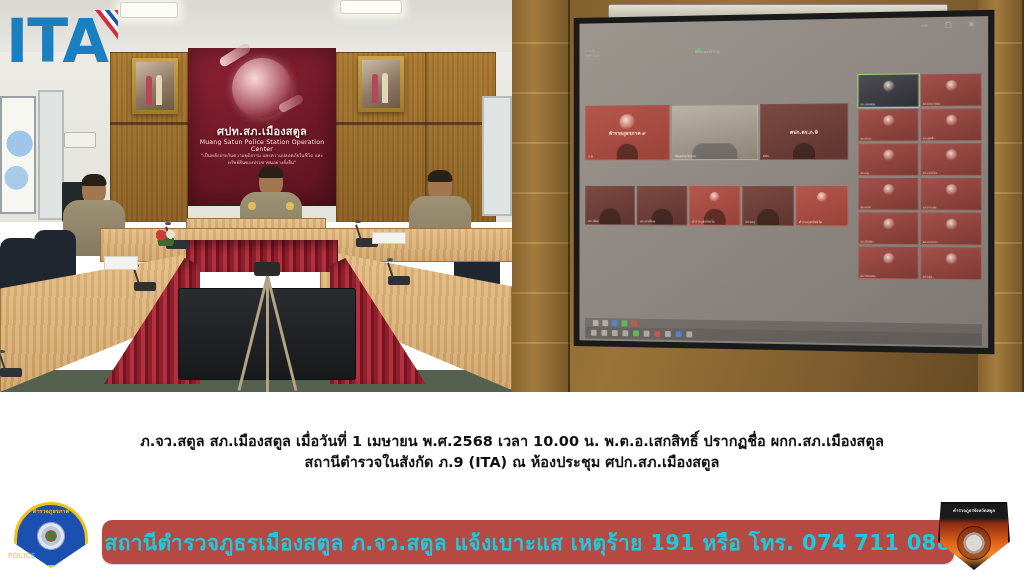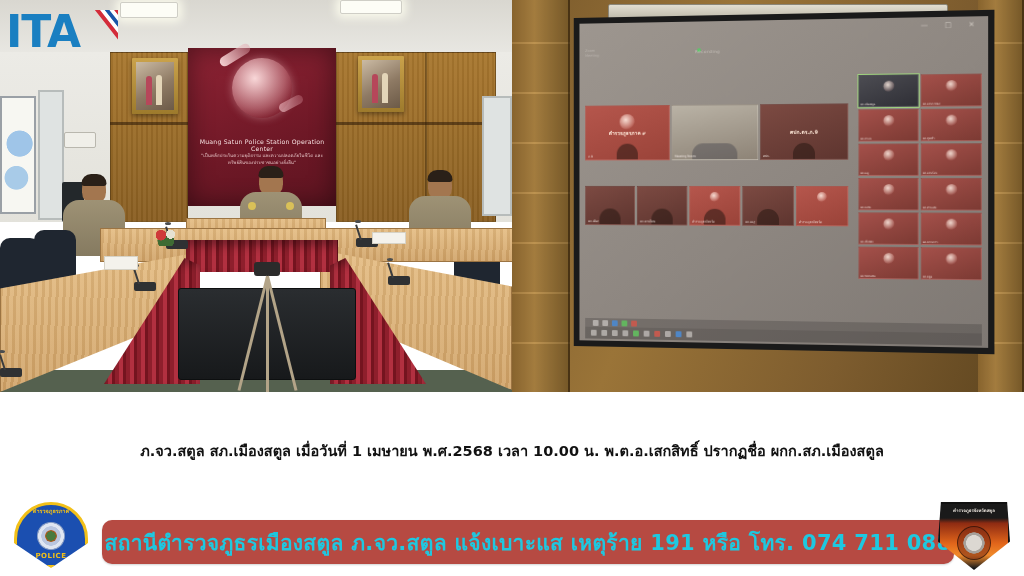--- a/index.html
+++ b/index.html
@@ -166,37 +166,37 @@
      background:#1b4fb0; border:3px solid #f2c018;
      border-radius:38px 38px 14px 14px; clip-path:polygon(0 0,100% 0,100% 62%,50% 100%,0 62%); }
   .shield-police .sh-top{ position:absolute; left:0; right:0; top:7px; text-align:center;
      color:#f2c018; font-size:5.5px; font-weight:bold; }
   .shield-police .star{ position:absolute; left:50%; top:22px; transform:translateX(-50%);
      width:28px; height:28px; border-radius:50%;
      background:radial-gradient(circle,#e9edf5 0 30%,#b9c6e0 32% 48%,#dfe6f2 50% 64%,#8fa3c8 66% 100%); }
   .shield-police .star:before{ content:""; position:absolute; left:50%; top:50%;
      transform:translate(-50%,-50%); width:12px; height:12px; border-radius:50%;
      background:radial-gradient(circle,#4a7a3d 0 55%, #9b5a22 56% 100%); }
-  .shield-police .sh-bot{ position:absolute; left:0; right:0; top:52px; text-align:center;
-     color:#f2c018; font-size:7px; font-weight:bold; letter-spacing:.5px; }
+  .shield-police .sh-bot{ position:absolute; left:0; right:0; top:52px; text-align:left;
+     color:#f2c018; font-size:7px; font-weight:normal; letter-spacing:.5px; }
 
   .shield-dark{ position:relative; width:100%; height:100%; }
   .shield-dark .sd{ position:absolute; left:6px; top:2px; width:72px; height:68px;
      background:linear-gradient(180deg,#1a1a1a 0 22%, #8e2b12 30%, #e2661b 62%, #f08a2a 80%, #1c1c1c 100%);
      border:2px solid #111; clip-path:polygon(4% 0,96% 0,100% 58%,50% 100%,0 58%); }
   .shield-dark .sd-ring{ position:absolute; left:50%; top:26px; transform:translateX(-50%);
      width:34px; height:34px; border-radius:50%;
      background:radial-gradient(circle,#dcd8d2 0 34%, #a6a09a 36% 46%, rgba(120,40,20,.55) 48% 100%);
      border:1px solid rgba(0,0,0,.5); }
   .shield-dark .sd-top{ position:absolute; left:0; right:0; top:7px; text-align:center;
      color:#e8e3dc; font-size:4.4px; font-weight:bold; }
 
   
   #ita-logo{ position:absolute; left:6px; top:4px; width:118px; height:58px; z-index:6; }
-  #ita-text{ position:absolute; left:0; top:2px; font-size:44px; font-weight:bold;
+  #ita-text{ position:absolute; left:0; top:2px; font-size:60px; font-weight:bold;
      color:#1a7fc1; letter-spacing:-1px; font-family:"DejaVu Sans","Liberation Sans",sans-serif; }
   .ita-ribbon{ position:absolute; right:6px; top:6px; width:46px; height:46px; overflow:hidden; }
   .ita-ribbon i{ position:absolute; right:-6px; width:58px; height:4px;
      transform:rotate(52deg); transform-origin:right center; border-radius:2px; }
 </style>
 </head>
 <body>
 
 <div id="photo-strip">
 
@@ -207,20 +207,21 @@
     <div class="wall"></div>
 
     <div class="wood-panel" style="left:110px;top:52px;width:78px;height:170px;"></div>
     <div class="wood-panel" style="left:336px;top:52px;width:90px;height:170px;"></div>
     <div class="wood-panel" style="left:426px;top:52px;width:70px;height:170px;"></div>
     <div class="wood-seam" style="left:336px;top:122px;width:160px;height:3px;"></div>
     <div class="wood-seam" style="left:110px;top:122px;width:78px;height:3px;"></div>
 
     <div class="backdrop">
       <div class="emblem"></div>
+      <div class="bd-th">ศปท.สภ.เมืองสตูล</div>
       <div class="bd-en">Muang Satun Police Station Operation Center</div>
       <div class="bd-motto">"เป็นหลักประกันความยุติธรรม และความปลอดภัยในชีวิต
 และทรัพย์สินของประชาชนอย่างยั่งยืน"</div>
     </div>
 
     <div class="portrait" style="left:132px;top:58px;">
         <i></i>
       </div>
     <div class="portrait" style="left:358px;top:56px;">
         <i></i>
@@ -424,20 +425,21 @@
     <i style="top:8px;background:#d32c3a;"></i>
     <i style="top:14px;background:#ffffff;"></i>
     <i style="top:20px;background:#1a56a8;"></i>
     <i style="top:26px;background:#ffffff;"></i>
     <i style="top:32px;background:#d32c3a;"></i>
   </div>
 </div>
 
 <div id="caption">
   <div>ภ.จว.สตูล สภ.เมืองสตูล เมื่อวันที่ 1 เมษายน พ.ศ.2568 เวลา 10.00 น. พ.ต.อ.เสกสิทธิ์ ปรากฏชื่อ ผกก.สภ.เมืองสตูล</div>
+  <div>สถานีตำรวจในสังกัด ภ.9 (ITA) ณ ห้องประชุม ศปก.สภ.เมืองสตูล</div>
 </div>
 
 <div id="footer">
   <div id="logo-police">
     <div class="shield-police">
       <div class="sh"></div>
       <div class="sh-top">ตำรวจภูธรภาค</div>
       <div class="star"></div>
       <div class="sh-bot">POLICE</div>
     </div>

